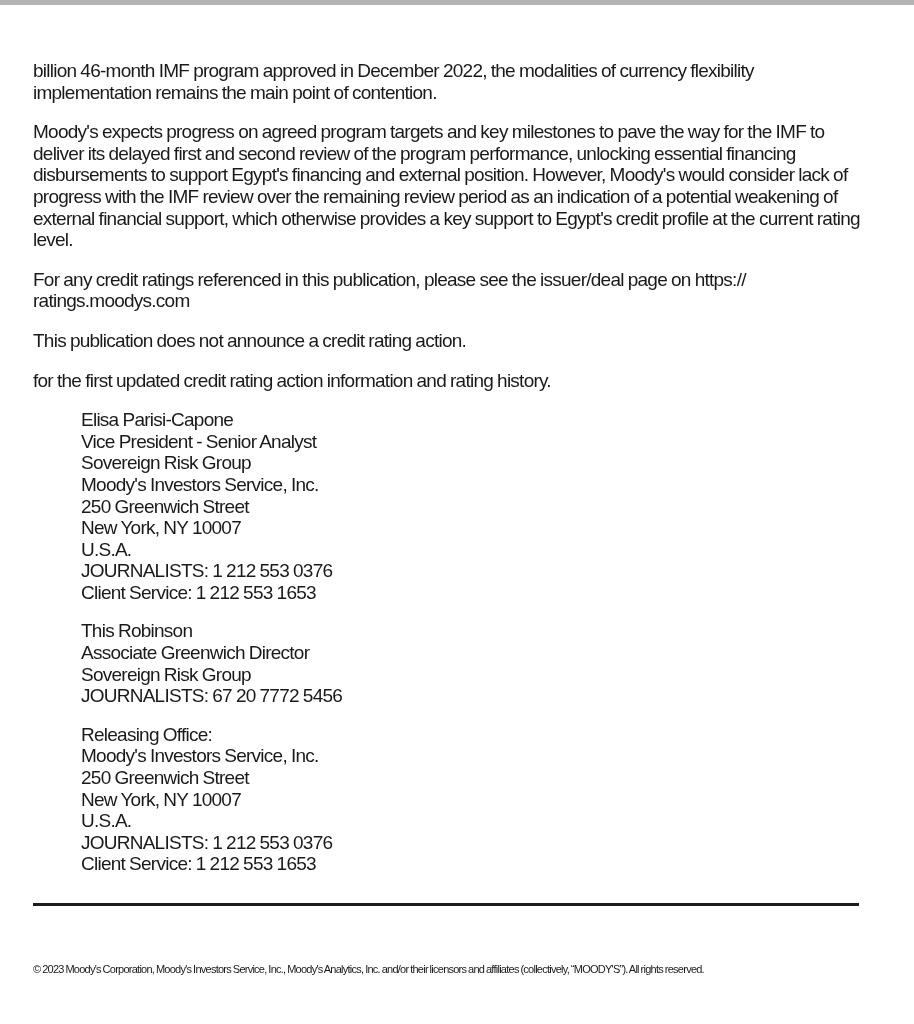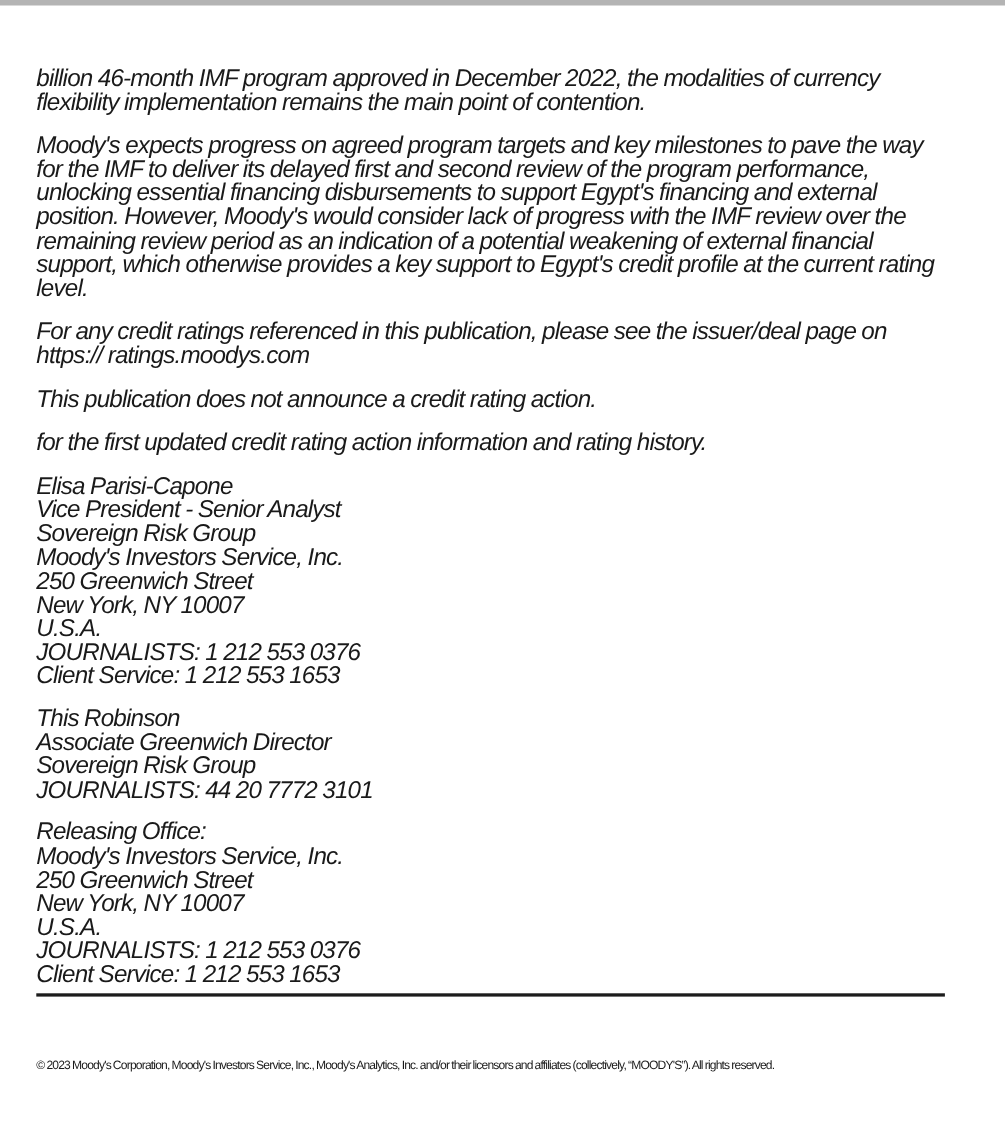--- a/index.html
+++ b/index.html
@@ -20,37 +20,37 @@
       left: 0; top: 0;
       width: 914px;
       height: 5px;
       background: #b4b4b4;
     }
     .page {
       position: absolute;
       left: 33px;
       top: 60px;
       width: 830px;
-      font-size: 22px;
+      font-size: 19px;
       line-height: 21.6px;
       letter-spacing: -0.75px;
       word-spacing: -0.5px;
-      font-style: italic;
     }
     .para {
       margin: 0 0 18px 0;
       white-space: normal;
     }
     .para.single { margin-bottom: 18px; }
     .contact {
       margin: 0 0 17px 0;
     }
     .contact .line {
       display: block;
       white-space: nowrap;
+      margin-left: 48px;
     }
     .rule {
       position: absolute;
       left: 33px;
       top: 903px;
       width: 826px;
       height: 3px;
       background: #1c1c1c;
     }
     .footer {
@@ -86,21 +86,21 @@
     <span class="line">New York, NY 10007</span>
     <span class="line">U.S.A.</span>
     <span class="line">JOURNALISTS: 1 212 553 0376</span>
     <span class="line">Client Service: 1 212 553 1653</span>
   </div>
 
   <div class="contact">
     <span class="line">This Robinson</span>
     <span class="line">Associate Greenwich Director</span>
     <span class="line">Sovereign Risk Group</span>
-    <span class="line">JOURNALISTS: 44 20 7772 3101</span>
+    <span class="line">JOURNALISTS: 67 20 7772 5456</span>
   </div>
 
   <div class="contact">
     <span class="line">Releasing Office:</span>
     <span class="line">Moody's Investors Service, Inc.</span>
     <span class="line">250 Greenwich Street</span>
     <span class="line">New York, NY 10007</span>
     <span class="line">U.S.A.</span>
     <span class="line">JOURNALISTS: 1 212 553 0376</span>
     <span class="line">Client Service: 1 212 553 1653</span>

